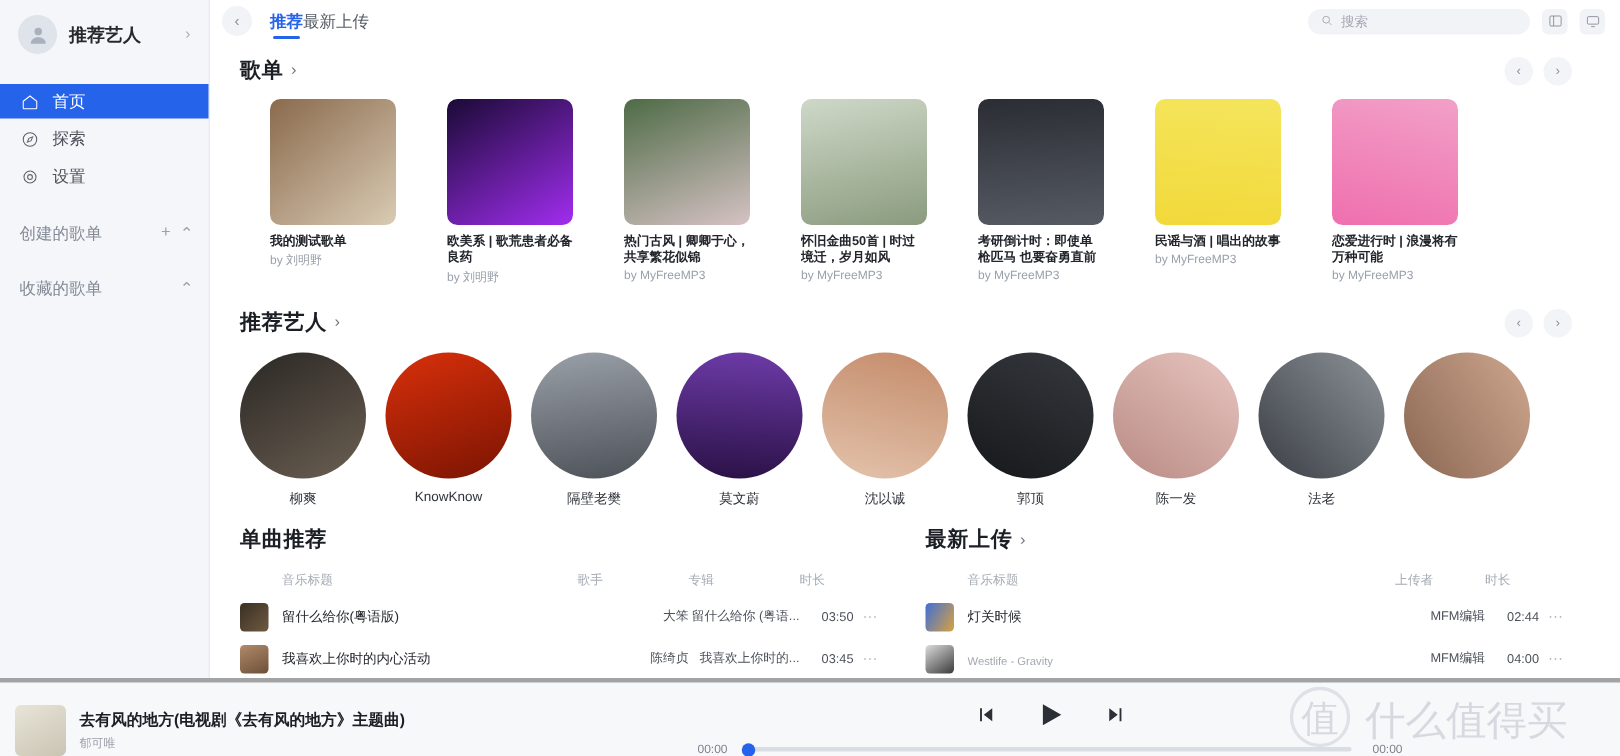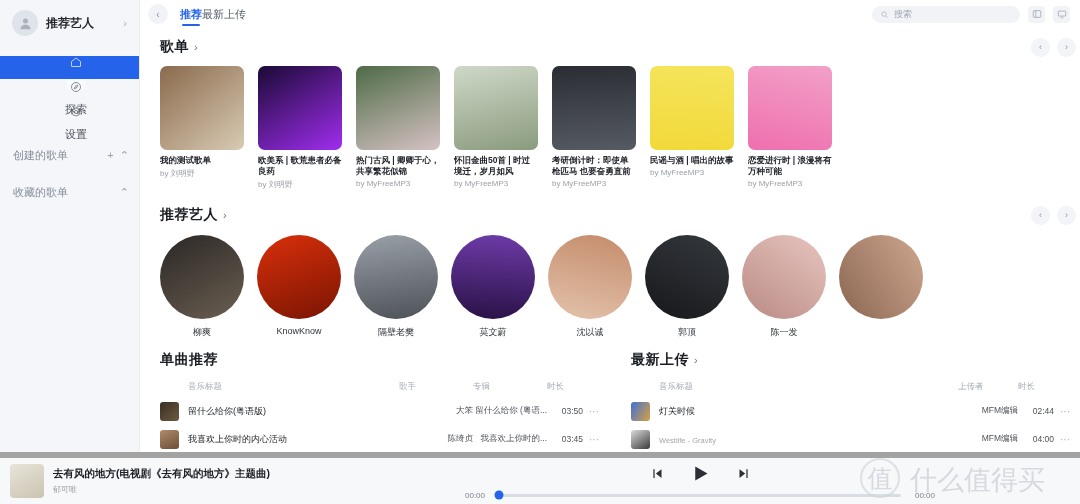--- a/index.html
+++ b/index.html
@@ -32,21 +32,20 @@
   .avatar-circle svg { width: 15px; height: 15px; fill: #aab1bd; }
   .login-text { font-size: 12px; color: #26282d; font-weight: bold; flex: 1; }
   .chev-right { font-size: 11px; color: #aab1bd; padding-right: 2px; }
 
   .nav { margin-top: 10px; }
   .nav-item {
     display: flex; align-items: center; gap: 9px;
     height: 23px; margin: 2px 0;
     padding-left: 13px; font-size: 11px; color: #4a4f58;
     cursor: pointer;
-    flex-direction: column;
   }
   .nav-item .ic { width: 13px; height: 13px; display: flex; align-items: center; justify-content: center; }
   .nav-item .ic svg { width: 12px; height: 12px; stroke: #5c626c; fill: none; stroke-width: 1.4; }
   .nav-item.active { background: #2563eb; color: #ffffff; }
   .nav-item.active .ic svg { stroke: #ffffff; }
 
   .group-head {
     display: flex; align-items: center;
     height: 22px; padding: 0 10px 0 13px;
     font-size: 11px; color: #858b96; margin-top: 15px;
@@ -82,36 +81,36 @@
     cursor: text;
   }
   .search-box svg { width: 9px; height: 9px; stroke: #9aa0ab; fill: none; stroke-width: 1.5; }
   .search-ph { font-size: 9px; color: #a3a8b2; }
   .top-icon-btn {
     width: 17px; height: 17px; border-radius: 4px; background: #f1f3f7;
     display: flex; align-items: center; justify-content: center; cursor: pointer;
   }
   .top-icon-btn svg { width: 10px; height: 10px; stroke: #7b818c; fill: none; stroke-width: 1.3; }
 
-  .content { padding: 0 4px 0 20px; position: relative; height: 424px; overflow: hidden; }
+  .content { padding: 0 32px 0 20px; position: relative; height: 424px; overflow: hidden; }
 
   .sec-head { display: flex; align-items: center; height: 26px; margin-top: 6px; }
   .sec-title { font-size: 14px; font-weight: bold; color: #1b1e24; letter-spacing: .5px; }
   .sec-arrow { font-size: 11px; color: #6d737d; margin-left: 5px; }
   .sec-spacer { flex: 1; }
   .round-nav { display: flex; gap: 7px; }
   .round-btn {
     width: 19px; height: 19px; border-radius: 50%; background: #f3f4f7;
     display: flex; align-items: center; justify-content: center;
     font-size: 9px; color: #8d939e; cursor: pointer;
   }
 
   
   .pl-row { display: flex; gap: 14px; margin-top: 6px; }
-  .pl-card { width: 84px; cursor: pointer; }
+  .pl-card { width: 84px; cursor: pointer; margin-left: 20px; }
   .pl-thumb {
     width: 84px; height: 84px; border-radius: 7px; overflow: hidden;
     position: relative; background: #dcdfe5;
   }
   .pl-name {
     font-size: 8.5px; line-height: 11px; color: #22252b; font-weight: bold;
     margin-top: 5px; max-height: 22px; overflow: hidden;
   }
   .pl-by { font-size: 8px; color: #9aa0aa; margin-top: 2px; }
 
@@ -141,22 +140,22 @@
   .cL-more { width: 22px; flex: 0 0 22px; }
   
   .cR-title { flex: 1; min-width: 0; }
   .cR-up { width: 60px; flex: 0 0 60px; }
   .cR-time { width: 36px; flex: 0 0 36px; }
   .cR-more { width: 22px; flex: 0 0 22px; }
 
   
   .player {
     position: absolute; left: 0; bottom: 0; width: 1080px; height: 52px;
-    background: #f7f8fa; border-top: 6px solid #a3a3a3;
-    display: flex; align-items: center; z-index: 20;
+    background: #f7f8fa; border-top: 3px solid #a3a3a3;
+    display: flex; align-items: flex-end; z-index: 20;
   }
   .pl-left { display: flex; align-items: center; gap: 9px; width: 320px; padding-left: 10px; }
   .pl-cover { width: 34px; height: 34px; border-radius: 4px; overflow: hidden; position: relative; background: #e3e5ea; flex: 0 0 34px; }
   .pl-song { font-size: 10.5px; font-weight: bold; color: #1c1f25; }
   .pl-artist { font-size: 8px; color: #9ba0aa; margin-top: 3px; }
   .pl-center { flex: 1; display: flex; flex-direction: column; align-items: center; justify-content: center; gap: 3px; }
   .pl-ctrls { display: flex; align-items: center; gap: 26px; }
   .pl-ctrls svg { fill: #2b2f36; cursor: pointer; }
   .pl-prog { display: flex; align-items: center; gap: 8px; width: 470px; }
   .pl-time { font-size: 8px; color: #7b818c; width: 26px; }
@@ -344,20 +343,24 @@
             <div class="ar-circ" style="background: linear-gradient(194deg, rgb(196, 139, 106), rgb(227, 195, 172));"></div>
             <div class="ar-name">沈以诚</div>
           </div>
           <div class="ar-card">
             <div class="ar-circ" style="background: linear-gradient(205deg, rgb(53, 56, 61), rgb(22, 24, 27));"></div>
             <div class="ar-name">郭顶</div>
           </div>
           <div class="ar-card">
             <div class="ar-circ" style="background: linear-gradient(216deg, rgb(232, 197, 192), rgb(185, 139, 132));"></div>
             <div class="ar-name">陈一发</div>
+          </div>
+          <div class="ar-card">
+            <div class="ar-circ" style="background: linear-gradient(227deg, rgb(141, 147, 153), rgb(58, 62, 68));"></div>
+            <div class="ar-name">法老</div>
           </div>
           <div class="ar-card">
             <div class="ar-circ" style="background: linear-gradient(238deg, rgb(207, 167, 143), rgb(138, 102, 82));"></div>
             <div class="ar-name"></div>
           </div>
         </div>
 
       <div class="lists">
 
         <div class="list-col">

